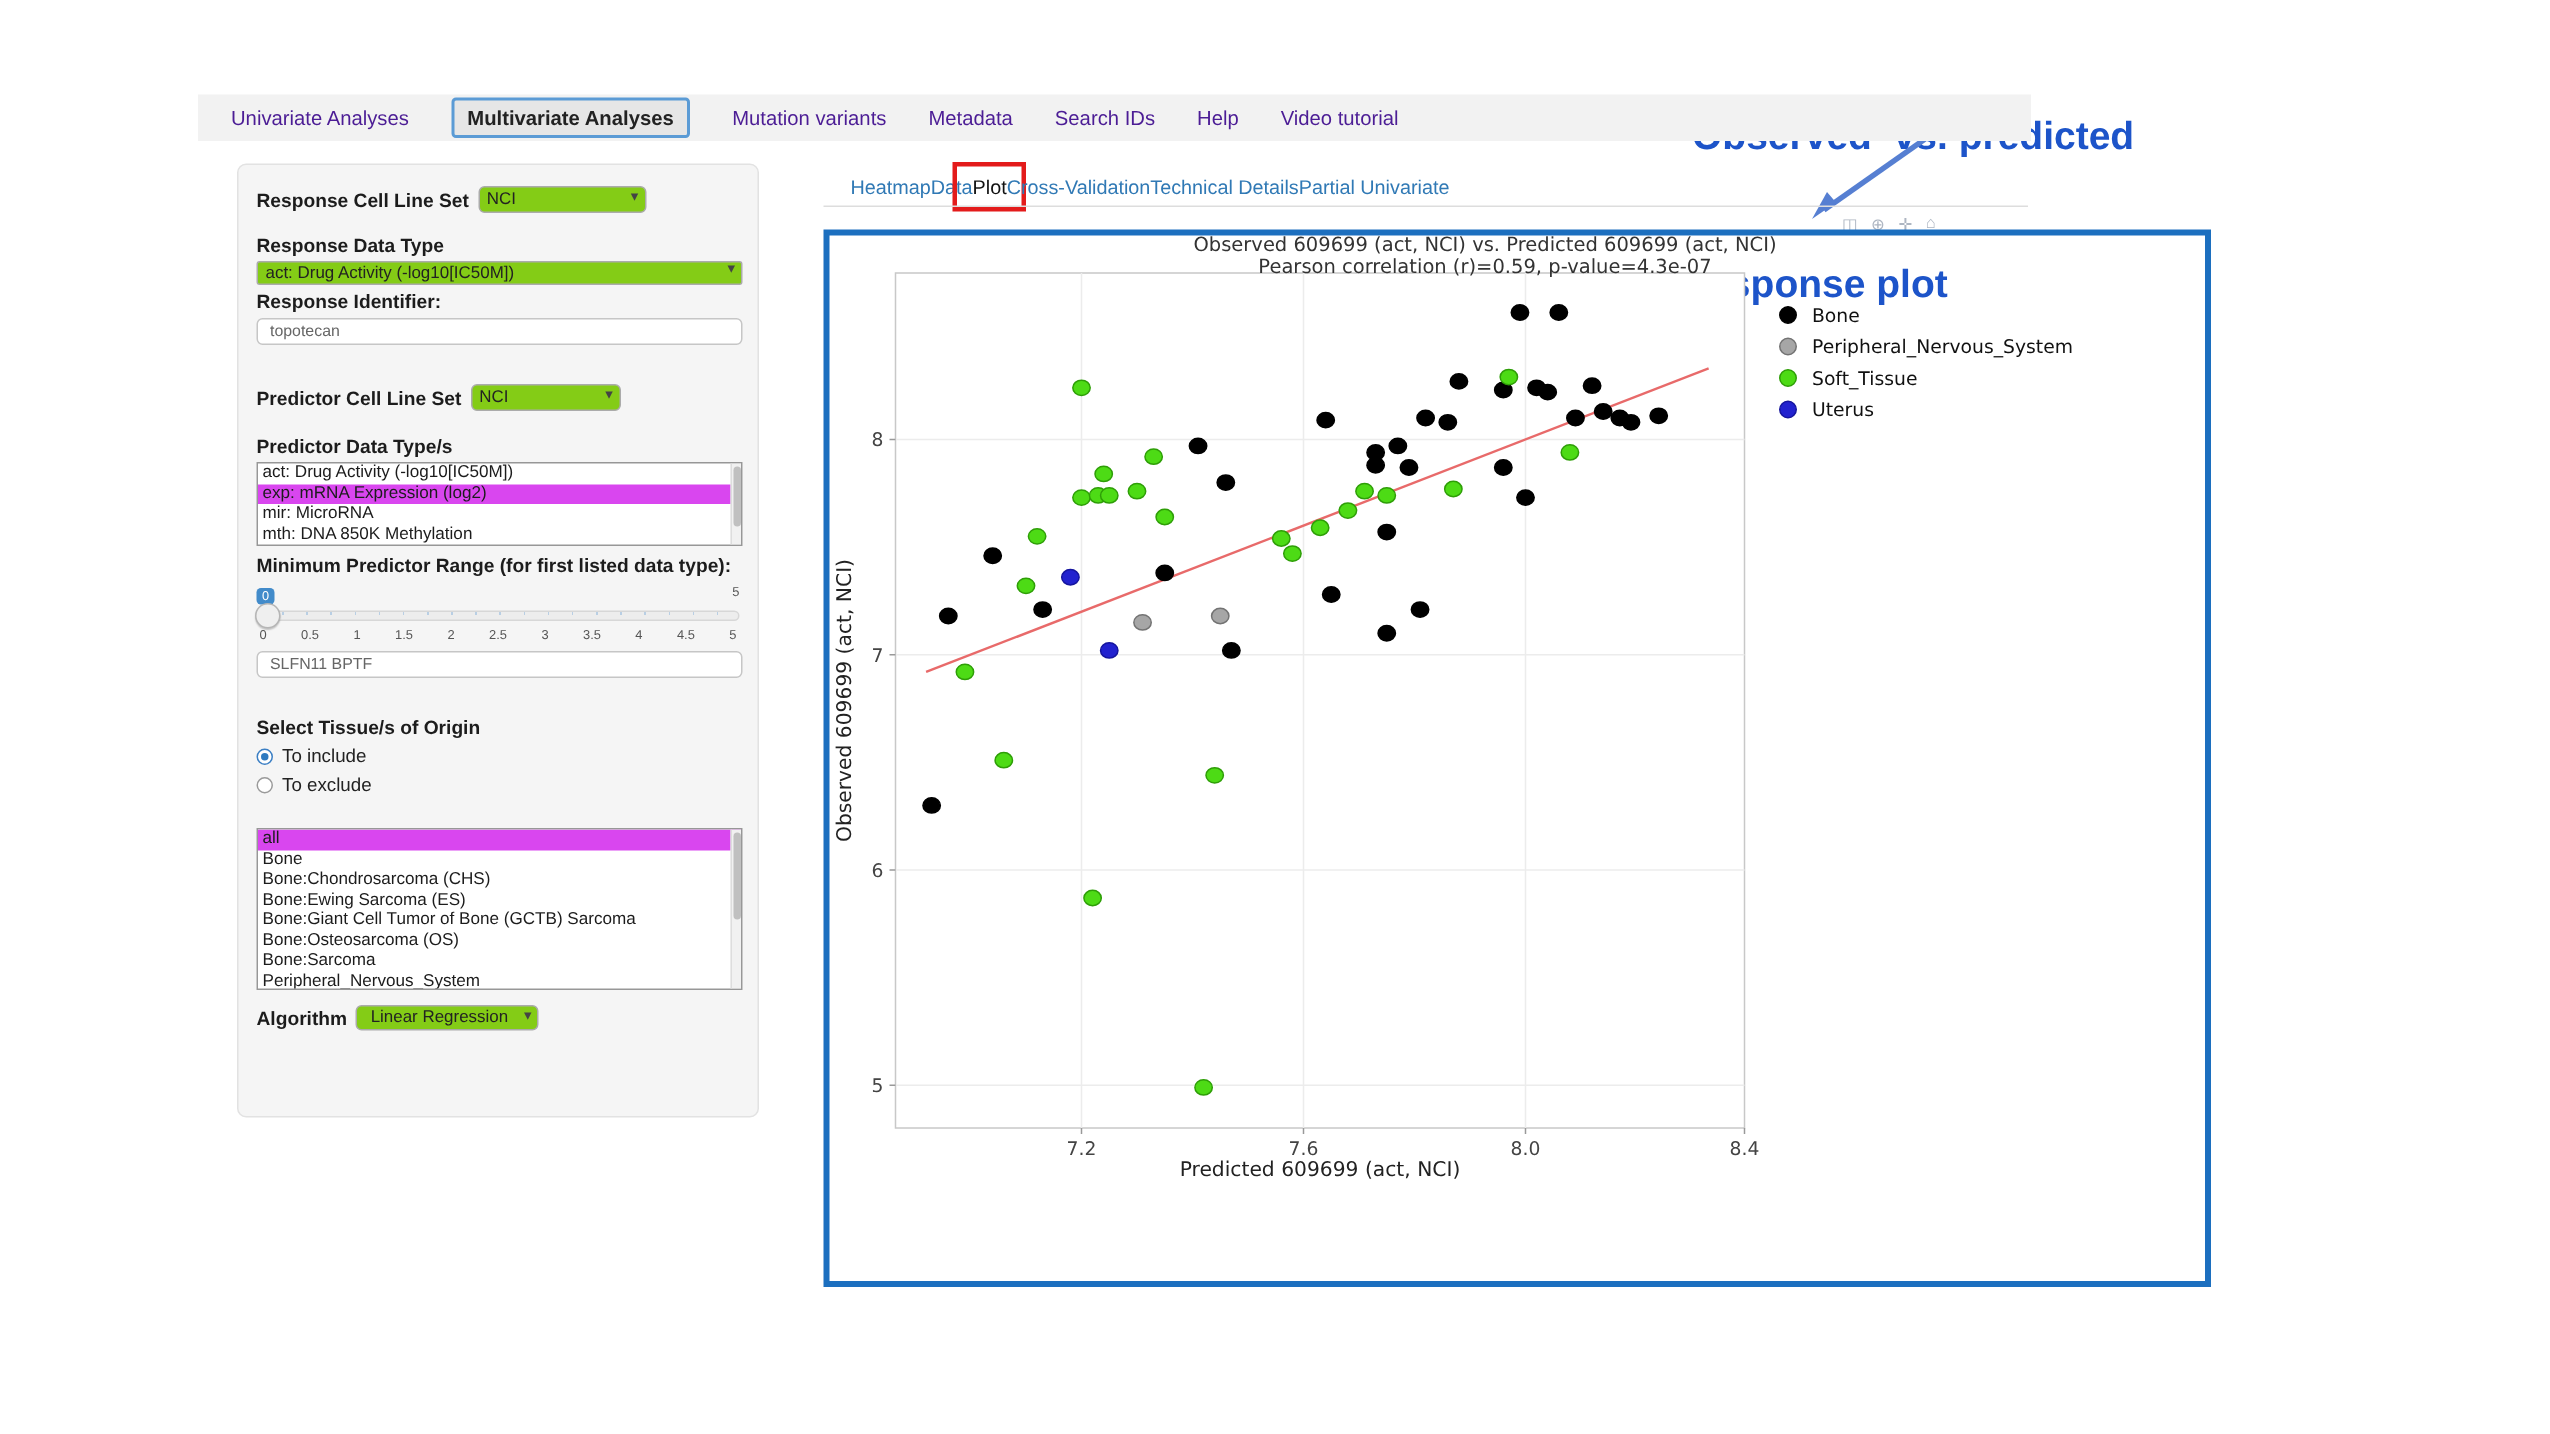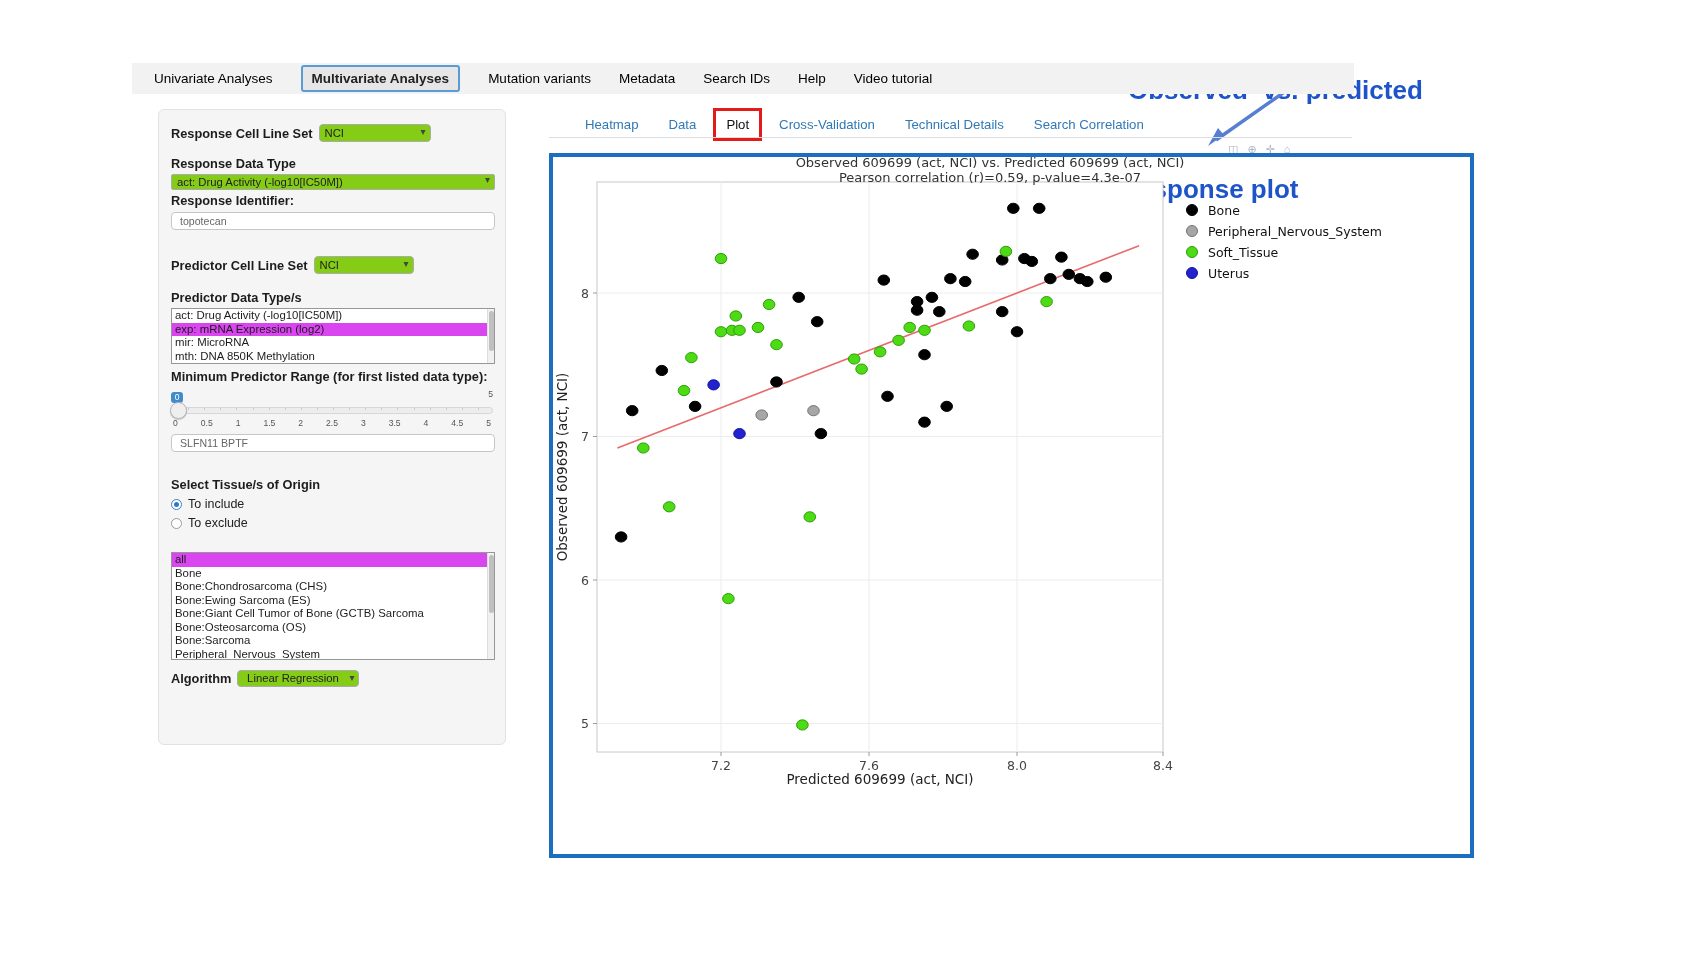--- a/index.html
+++ b/index.html
@@ -4,21 +4,21 @@
 <style>
   * { margin:0; padding:0; box-sizing:border-box; }
   html,body { width:1700px; height:956px; background:#fff; font-family:"Liberation Sans", sans-serif; overflow:hidden; }
 
   
   #annotation { position:absolute; left:1128px; top:8px; color:#1d54c9; font-weight:bold; font-size:26px; line-height:33px; white-space:pre; }
   #annotation-arrow-svg { position:absolute; left:1180px; top:80px; }
 
   
   #navbar { position:absolute; left:132px; top:63px; width:1222px; height:31px; background:#f2f2f2; display:flex; align-items:center; padding-left:22px; gap:28px; }
-  .nav-tab { font-size:13.5px; color:#000000; cursor:pointer; white-space:nowrap; }
+  .nav-tab { font-size:13.5px; color:#4c1d95; cursor:pointer; white-space:nowrap; }
   .nav-tab.active { background:#e6e6e6; border:2px solid #5b9bd5; border-radius:3px; padding:4px 9px; color:#222; font-weight:bold; }
 
   
   #sidebar { position:absolute; left:158px; top:109px; width:348px; height:636px; background:#f5f5f5; border:1px solid #e2e2e2; border-radius:6px; padding:12px; font-size:13px; color:#1a1a1a; }
   .lbl { font-weight:bold; color:#1c1c1c; font-size:12.8px; line-height:15px; }
   .sel { background:#84cc16; border:1px solid #ababab; border-radius:4px; font-size:11.3px; color:#222; position:relative; padding:1px 16px 1px 5px; white-space:nowrap; overflow:hidden; }
   .sel .chev { position:absolute; right:4px; top:0px; color:#444; font-size:10px; }
   .inp { background:#fff; border:1px solid #c6c6c6; border-radius:4px; font-size:10.6px; color:#666; padding:3px 8px; }
   .row-flex { display:flex; align-items:center; gap:6px; }
   .listbox { background:#fff; border:1px solid #979797; font-size:11.4px; color:#1c1c1c; position:relative; overflow:hidden; }
@@ -30,21 +30,21 @@
   .radio.on { border-color:#3b7fc4; }
   .radio.on::after { content:""; position:absolute; left:2px; top:2px; width:5px; height:5px; border-radius:50%; background:#2e7ac0; }
   .radio-label { font-size:12.5px; color:#222; }
   .badge0 { display:inline-block; background:#428bca; color:#fff; font-size:8.5px; line-height:11px; width:12px; text-align:center; border-radius:3px; }
   .slider-track { position:relative; height:7px; background:#ededed; border:1px solid #d7d7d7; border-radius:4px;
     background-image:repeating-linear-gradient(to right,#b9cfe4 0 1px,transparent 1px 16.1px); background-position:0 -2px; background-size:100% 4px; background-repeat:no-repeat; }
   .slider-handle { position:absolute; left:-2px; top:-6px; width:17px; height:17px; border-radius:50%; background:#efefef; border:1px solid #b5b5b5; box-shadow:0 1px 1px rgba(0,0,0,.2); }
   .slider-ticks { display:flex; justify-content:space-between; font-size:8.6px; color:#555; margin-top:4px; padding:0 2px; }
 
   
-  #subtabs { position:absolute; left:585px; top:107px; display:flex; align-items:center; gap:30px; height:34px; }
+  #subtabs { position:absolute; left:567px; top:107px; display:flex; align-items:center; height:34px; }
   .subtab { color:#3079b5; font-size:13.2px; cursor:pointer; white-space:nowrap; }
   .subtab.active { color:#111; }
   .red-frame { border:3.5px solid #e31b1b; padding:6px 10px; margin:0 -13px; }
   #subtab-divider { position:absolute; left:549px; top:137px; width:803px; height:1px; background:#ddd; }
 
   
   #modebar { position:absolute; left:1228px; top:143px; display:flex; gap:9px; color:#aeb6c2; font-size:11px; z-index:1; }
   #modebar span { cursor:pointer; }
 
   
@@ -167,21 +167,21 @@
     </span>
   </div>
 </div>
 
 <div id="subtabs">
   <div class="subtab">Heatmap</div>
   <div class="subtab">Data</div>
   <div class="subtab active red-frame">Plot</div>
   <div class="subtab">Cross-Validation</div>
   <div class="subtab">Technical Details</div>
-  <div class="subtab">Search Correlation</div>
+  <div class="subtab">Partial Univariate</div>
 </div>
 <div id="subtab-divider"></div>
 
 <div id="modebar">
   <span>◫</span>
   <span>⊕</span>
   <span>✛</span>
   <span>⌂</span>
 </div>
 

